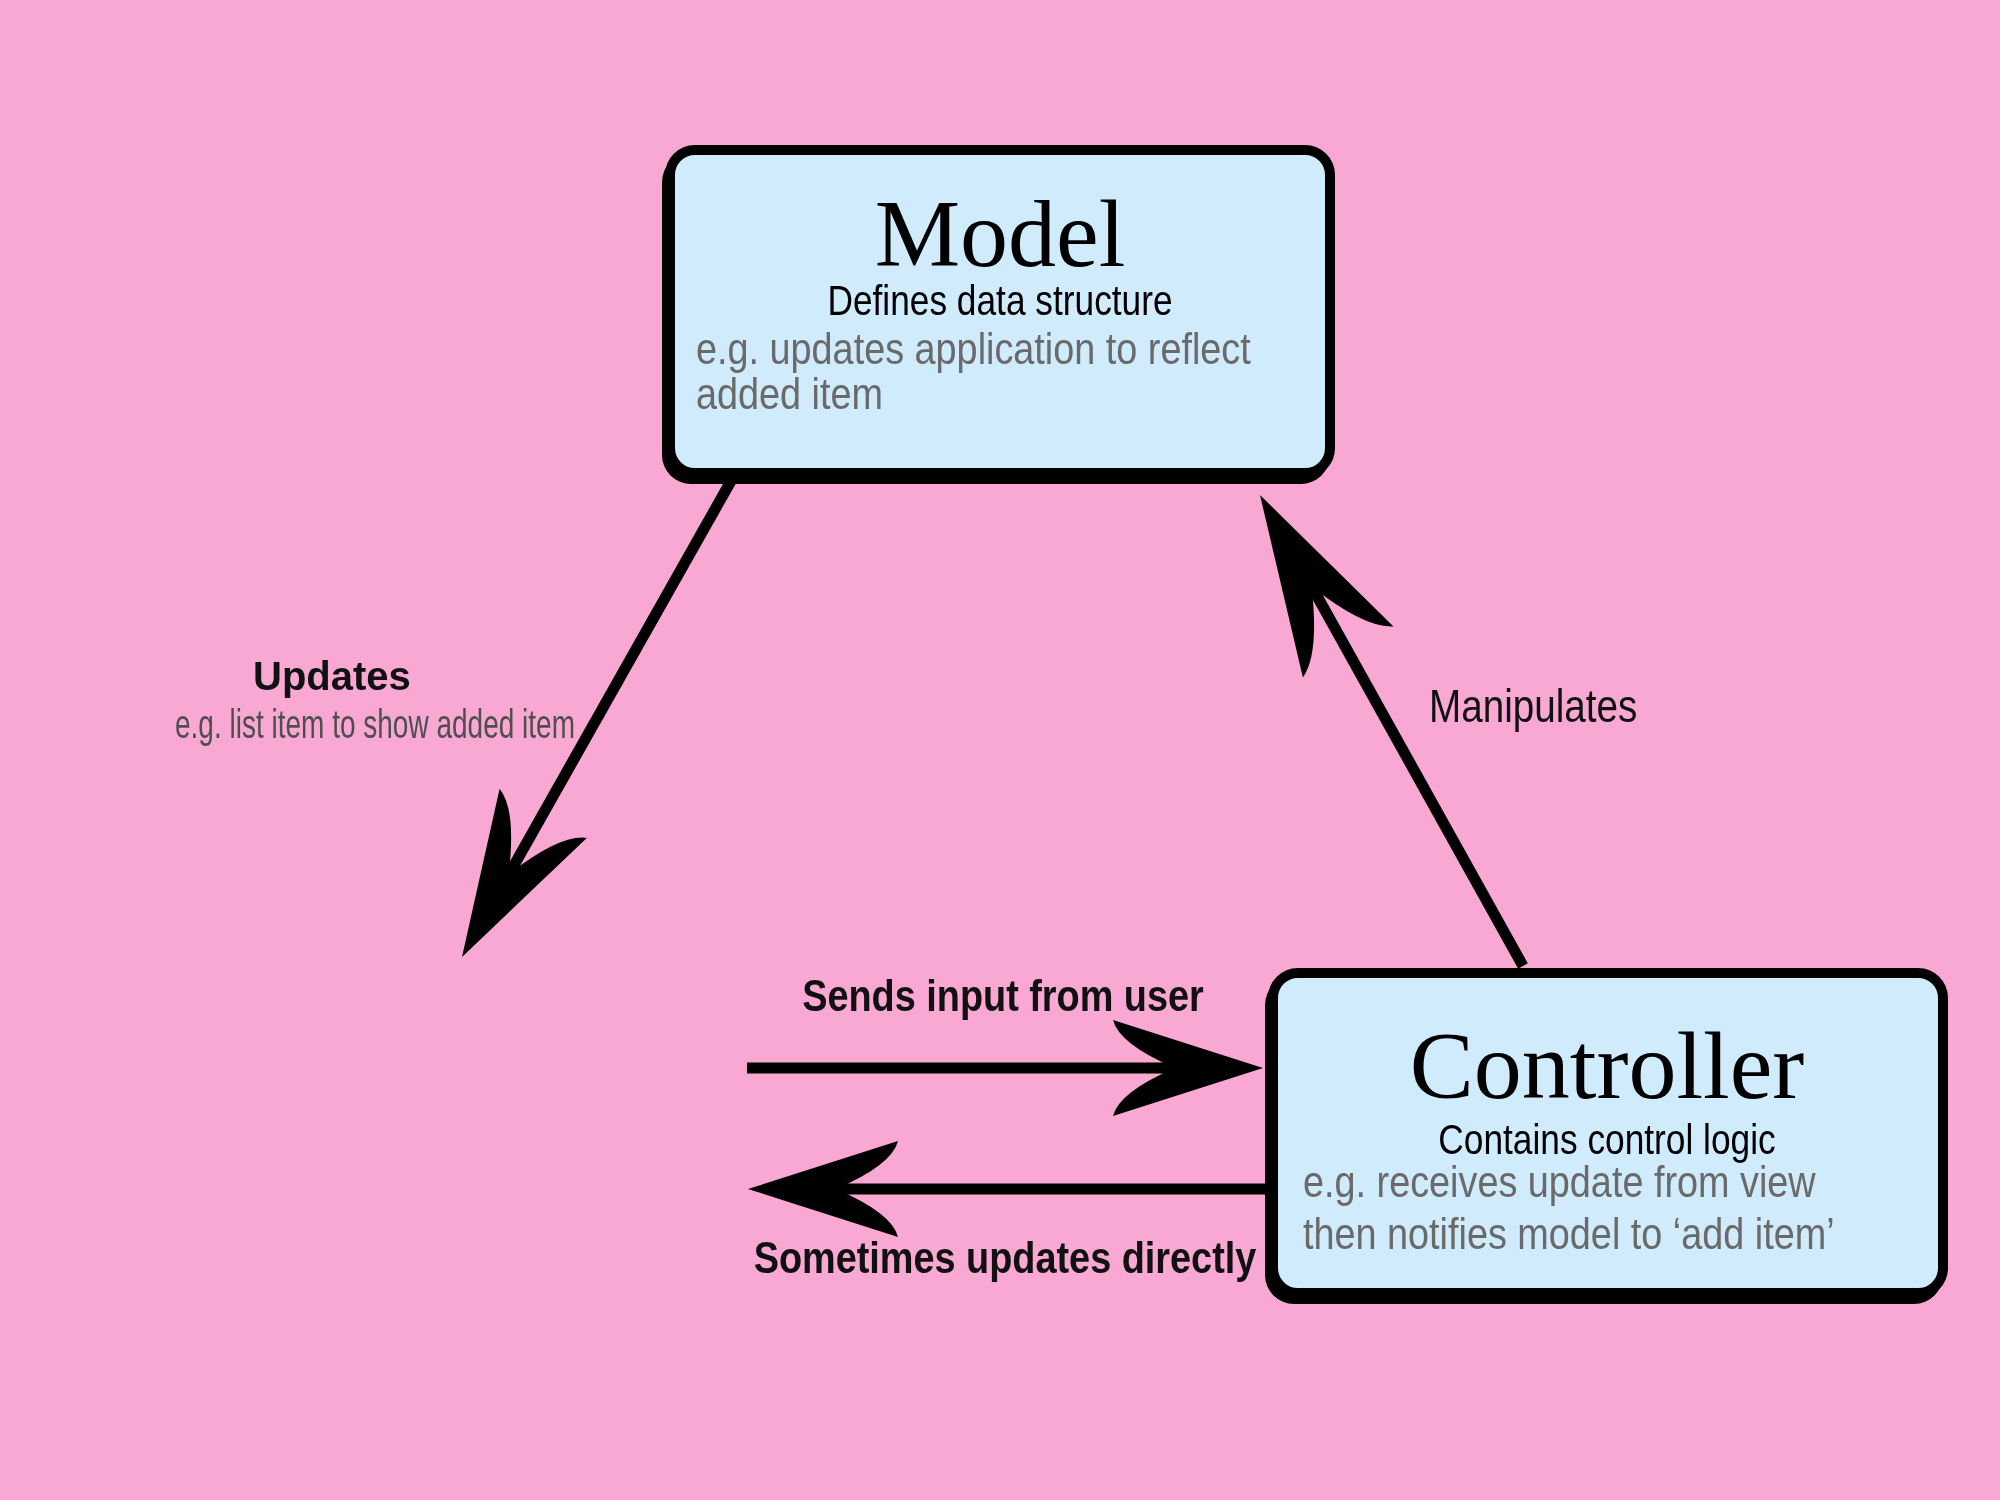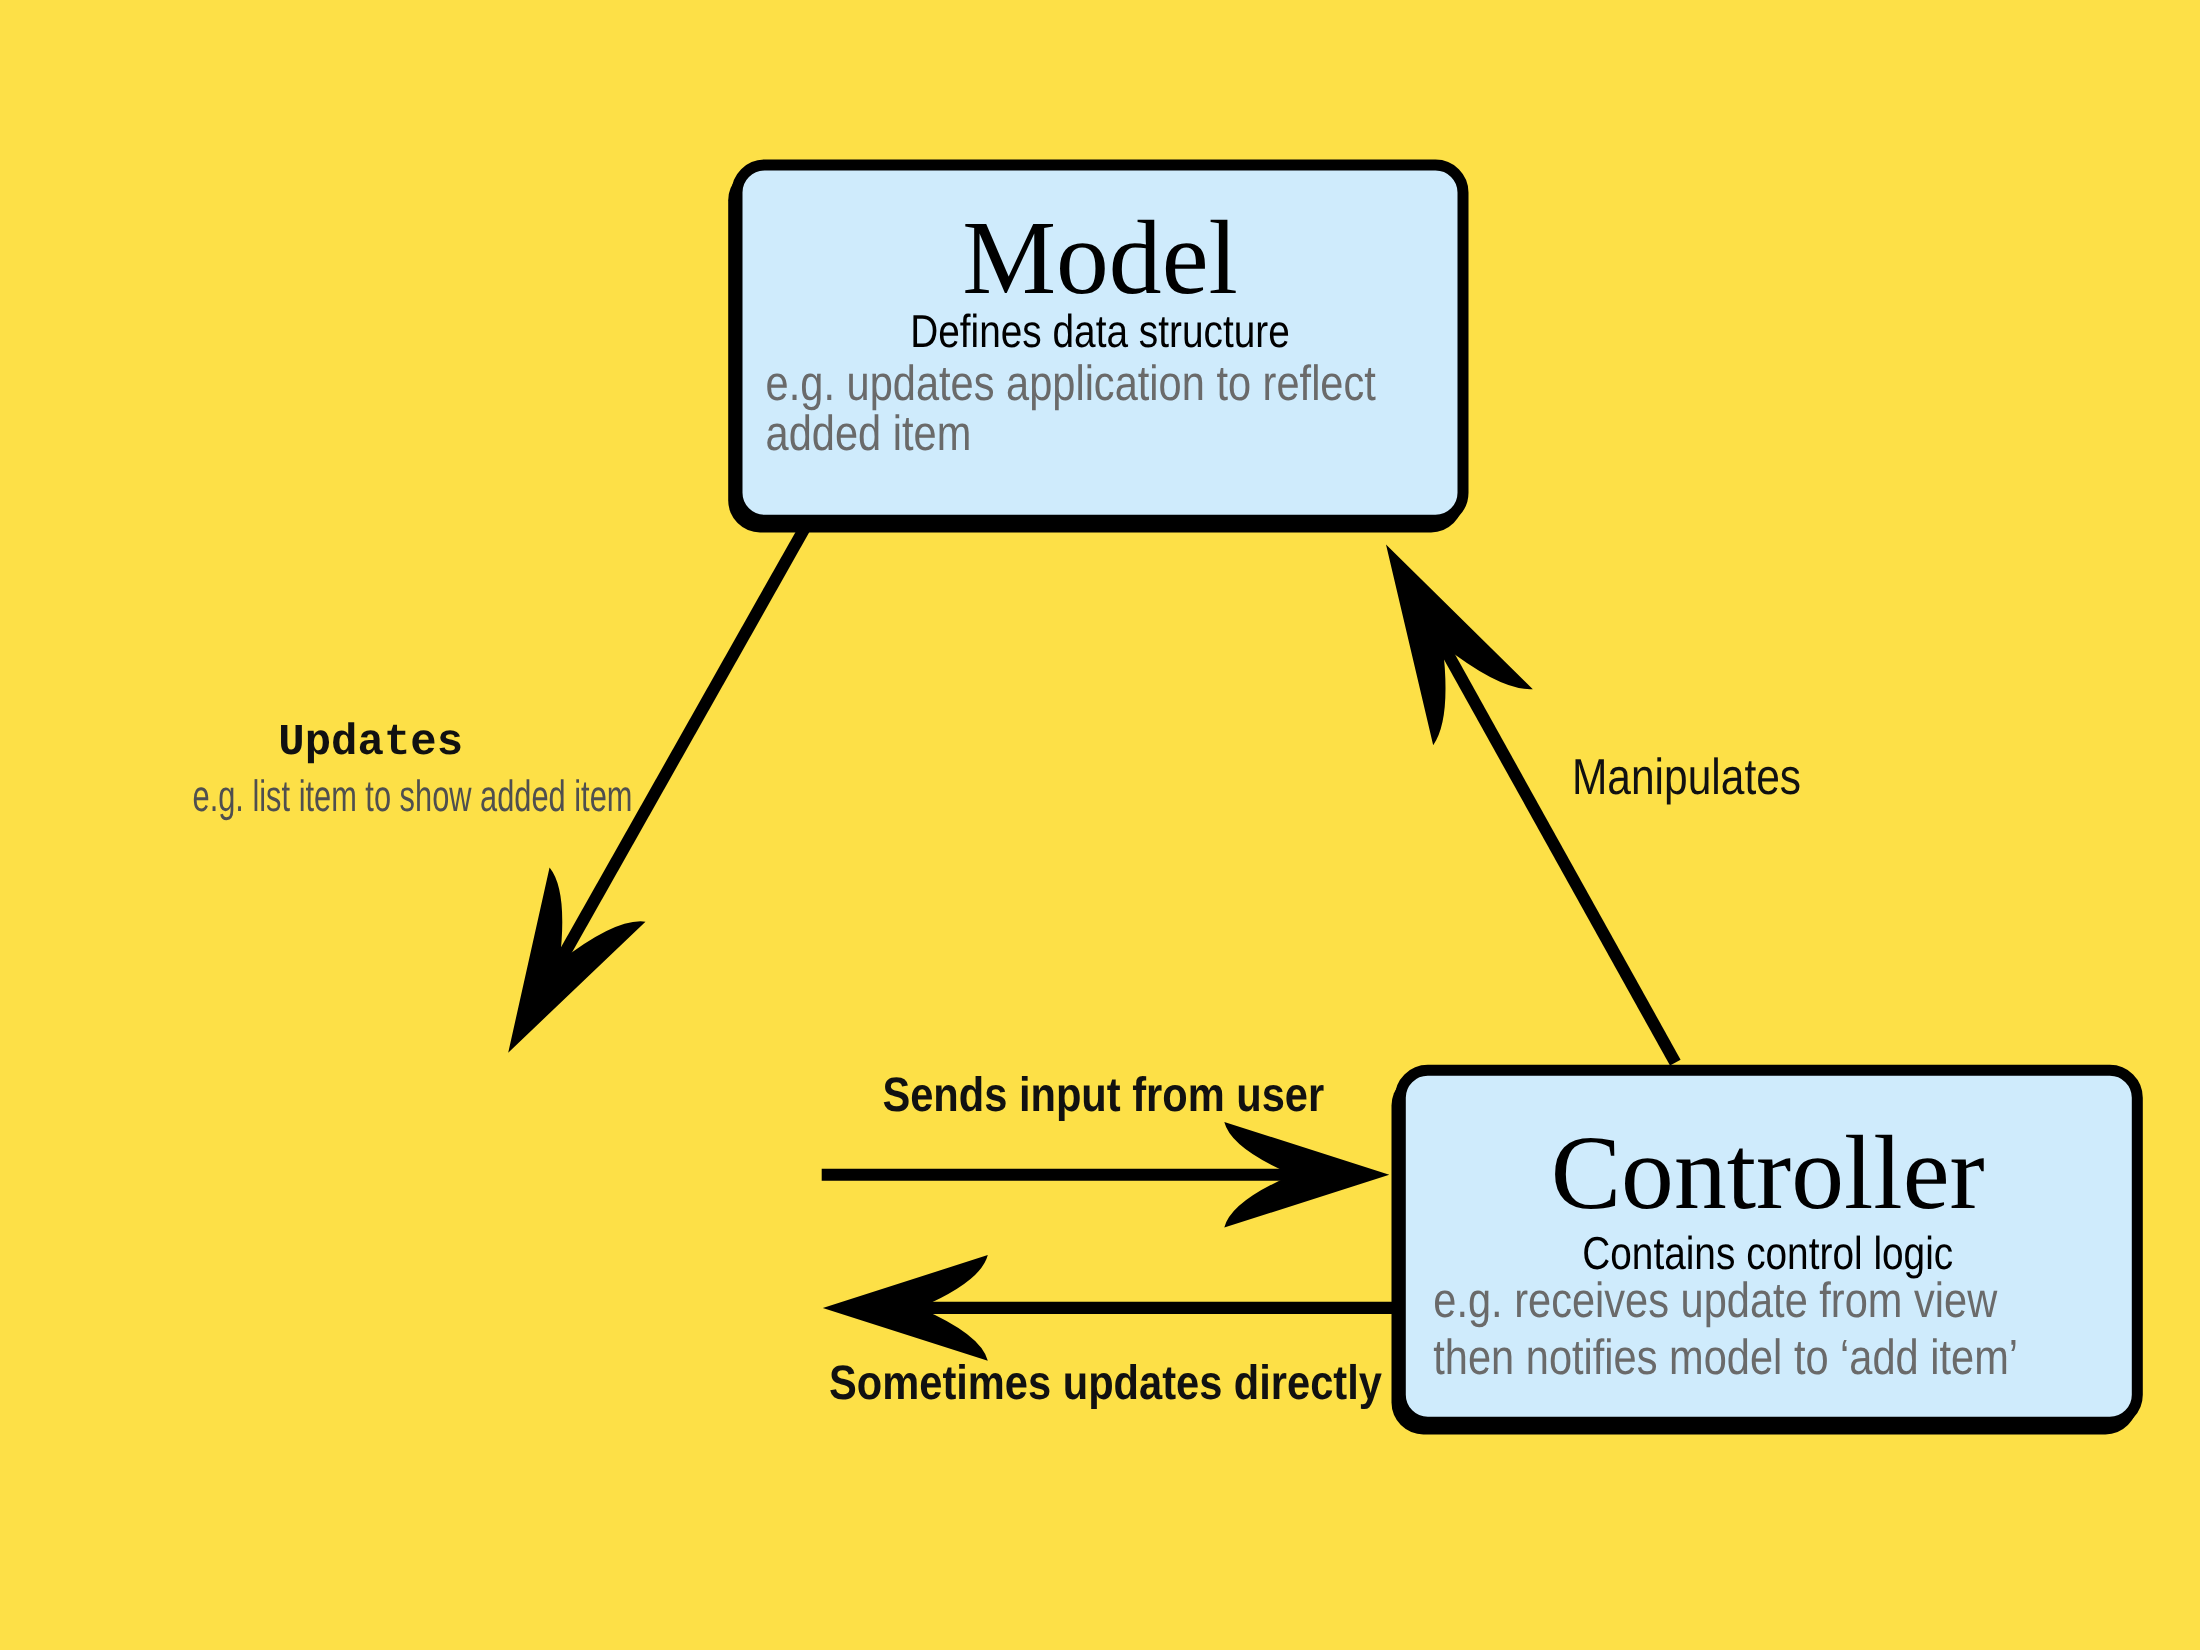--- a/index.html
+++ b/index.html
@@ -1,16 +1,16 @@
 <!DOCTYPE html>
 <html><head>
 <meta charset="utf-8">
 <style>
   html,body{margin:0;padding:0;background:#47704E;}
-  .canvas{position:relative;width:2000px;height:1500px;background:#fde047;overflow:hidden;
+  .canvas{position:relative;width:2000px;height:1500px;background:#f9a8d4;overflow:hidden;
           font-family:"Liberation Sans","DejaVu Sans",sans-serif;}
   .arrows{position:absolute;left:0;top:0;width:2000px;height:1500px;}
   .box{position:absolute;box-sizing:border-box;background:#CFEBFC;border:10px solid #000;
        border-radius:30px;box-shadow:-4px 7px 0 -1px #000;}
   .t{position:absolute;line-height:1;white-space:nowrap;color:#000;}
   .serif{font-family:"Liberation Serif","DejaVu Serif",serif;font-weight:400;}
   .sans{font-family:"Liberation Sans","DejaVu Sans",sans-serif;}
   .muted{color:#6A6A6A;}
   .cx-serif{transform:translateX(-50%);}
   .cx-sans{transform:translateX(-50%) scaleX(0.84);}
@@ -23,21 +23,21 @@
   .model-eg1{left:21px;top:171px;font-size:45px;}
   .model-eg2{left:21px;top:216px;font-size:45px;}
   .view-title{left:326px;top:47px;font-size:95px;transform:translateX(-50%) scaleY(1.4);
               transform-origin:50% 100%;}
   .view-sub{left:328px;top:143px;font-size:42px;}
   .view-eg1{left:328px;top:188px;font-size:45px;}
   .ctrl-title{left:329px;top:40px;font-size:96px;}
   .ctrl-sub{left:329px;top:141px;font-size:42px;}
   .ctrl-eg1{left:25px;top:181px;font-size:45px;}
   .ctrl-eg2{left:25px;top:233px;font-size:45px;}
-  .lbl-updates{left:253px;top:656px;font-size:40px;font-weight:700;color:#111;font-family:Liberation Mono, monospace;}
+  .lbl-updates{left:253px;top:656px;font-size:40px;font-weight:700;color:#111;}
   .lbl-updates-sub{left:175px;top:704px;font-size:40px;color:#4F4F4F;
                    transform:scaleX(0.70);transform-origin:0 50%;}
   .lbl-manipulates{left:1429px;top:683px;font-size:46px;color:#111;
                    transform:scaleX(0.84);transform-origin:0 50%;}
   .lbl-sends{left:1003px;top:974px;font-size:44px;font-weight:700;color:#111;
              transform:translateX(-50%) scaleX(0.86);}
   .lbl-sometimes{left:1005px;top:1236px;font-size:44px;font-weight:700;color:#111;
                  transform:translateX(-50%) scaleX(0.86);}
 </style>
 </head>

